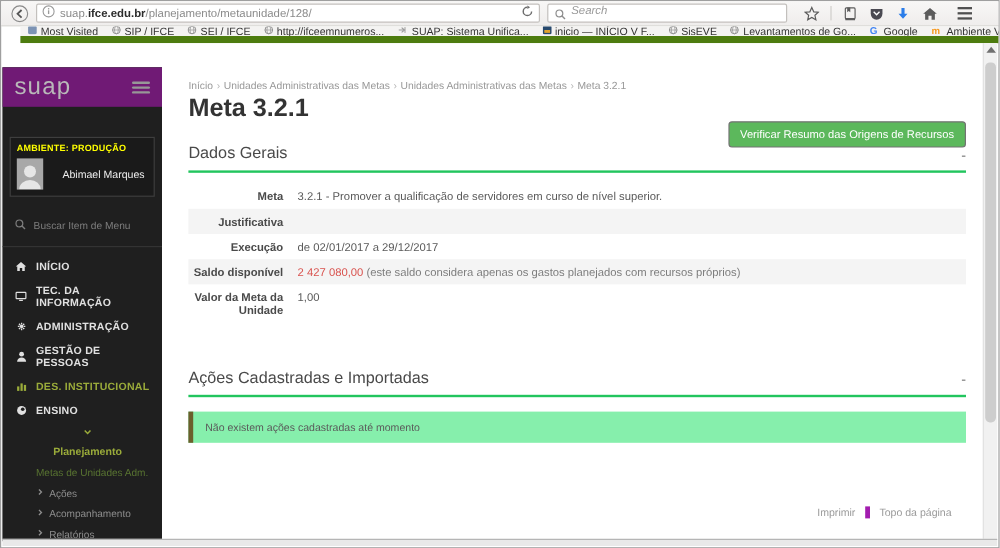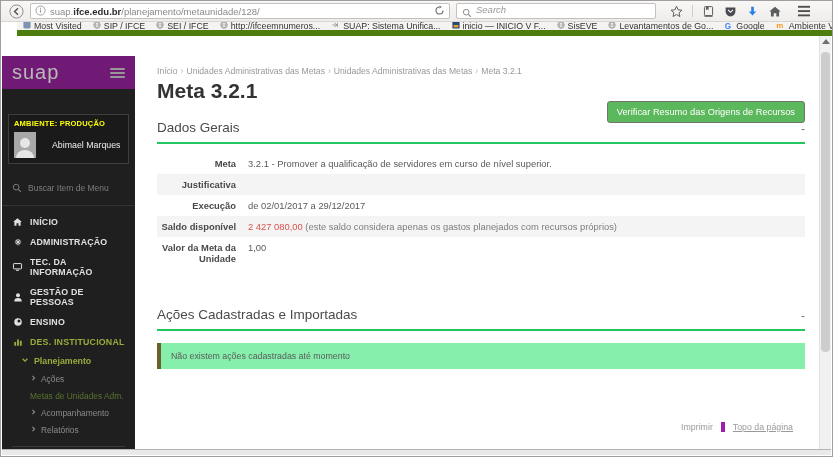--- a/index.html
+++ b/index.html
@@ -47,21 +47,21 @@
   .user-row { display:flex; align-items:center; gap:16px; }
   .avatar { width:22px; height:26px; background:#a8a8a8; flex:none; display:flex; align-items:flex-end; justify-content:center; overflow:hidden; }
   .user-name { font-size:8.8px; color:#efefef; }
   .sb-search { display:flex; align-items:center; gap:6px; padding:9px 10px 8px 10px; border-bottom:1px solid #333; }
   .sb-search span.ph { font-size:8.5px; color:#7d7d7d;text-align:center; }
   .menu { padding-top:6px; }
   .m-item { display:flex; align-items:center; gap:7px; padding:5px 10px; font-size:8.8px; font-weight:bold;
     color:#e0e0e0; letter-spacing:.2px; cursor:default; }
   .m-item .icon { width:11px; display:flex; justify-content:center; flex:none; }
   .m-item.active { color:#9aab3a; }
-  .m-sub1 { display:flex; align-items:center; gap:5px; padding:4px 10px 4px 19px; font-size:8.8px; font-weight:bold; color:#9aab3a; }
+  .m-sub1 { display:flex; align-items:center; gap:5px; padding:4px 10px 4px 19px; font-size:8.8px; font-weight:bold; color:#9aab3a;flex-direction:column; }
   .m-sub2 { display:flex; align-items:center; gap:4px; padding:3.5px 10px 3.5px 28px; font-size:8.4px; color:#8c8c8c; }
   .m-sub2.current { color:#587331; }
   .m-divider { border-top:1px solid #3a3a3a; margin:8px 10px; }
 
   
   .main { position:absolute; left:155px; top:30px; right:26px; }
   .breadcrumb { font-size:8.6px; color:#989898; margin-bottom:3px; }
   .breadcrumb .sep { margin:0 3px; color:#b5b5b5; }
   .title-row { position:relative; margin-bottom:2px; }
   .page-title { font-size:21px; font-weight:bold; color:#333; }
@@ -71,21 +71,21 @@
     font-size:13.5px; color:#4a4a4a; padding-bottom:7px; border-bottom:2px solid #22c55e;gap:17px; }
   .collapse-link { font-size:12px; color:#777; cursor:pointer; line-height:1; }
   table.kv { width:100%; border-collapse:collapse; margin-top:9px; font-size:9.4px; }
   table.kv th { width:88px; text-align:right; font-weight:bold; color:#4a4a4a; padding:5px 9px 5px 0; vertical-align:top; }
   table.kv td { color:#5a5a5a; padding:5px 0 5px 3px; vertical-align:top; }
   table.kv tr.stripe { background:#f4f4f4; }
   table.kv .note { color:#7d7d7d; }
   .alert-box { margin-top:12px; background:#86efac; border-left:4px solid #6b5f2c; padding:8px 10px; font-size:8.8px; color:#5a5a5a; }
   .footer-links { position:absolute; right:30px; top:386px; display:flex; align-items:center; font-size:8.8px; color:#9a9a9a; }
   .footer-links span { padding:0 8px; cursor:pointer; }
-  .footer-links span + span { border-left:4px solid #a21caf;text-decoration:underline; }
+  .footer-links span + span { border-left:4px solid #a21caf; }
 </style>
 </head>
 <body>
 
 <div class="window">
 
   <div class="toolbar">
     <div class="nav-btn">
       <span class="icon">
         <svg width="15" height="15" viewBox="0 0 16 16">
@@ -270,78 +270,78 @@
           <div class="m-item">
             <span class="icon">
               <svg width="11" height="10" viewBox="0 0 16 16">
                 <path d="M8 2 L15 8 H13 V14 H9.6 V10 H6.4 V14 H3 V8 H1 Z" fill="currentColor"></path>
               </svg>
             </span>
             <span>INÍCIO</span>
           </div>
           <div class="m-item">
             <span class="icon">
+              <svg width="11" height="10" viewBox="0 0 16 16">
+                <rect x="1.5" y="2.5" width="13" height="8.5" rx="1" fill="none" stroke="currentColor" stroke-width="1.6"></rect>
+                <rect x="5.5" y="12.5" width="5" height="1.6" fill="currentColor"></rect>
+              </svg>
+            </span>
+            <span>TEC. DA INFORMAÇÃO</span>
+          </div>
+          <div class="m-item">
+            <span class="icon">
               <svg width="10" height="10" viewBox="0 0 16 16">
                 <path d="M8 3v2.2M8 10.8V13M3 8h2.2M10.8 8H13M4.5 4.5l1.5 1.5M10 10l1.5 1.5M11.5 4.5L10 6M6 10l-1.5 1.5" stroke="currentColor" stroke-width="1.8"></path>
                 <circle cx="8" cy="8" r="2.4" fill="currentColor"></circle>
               </svg>
             </span>
             <span>ADMINISTRAÇÃO</span>
           </div>
           <div class="m-item">
             <span class="icon">
-              <svg width="11" height="10" viewBox="0 0 16 16">
-                <rect x="1.5" y="2.5" width="13" height="8.5" rx="1" fill="none" stroke="currentColor" stroke-width="1.6"></rect>
-                <rect x="5.5" y="12.5" width="5" height="1.6" fill="currentColor"></rect>
-              </svg>
-            </span>
-            <span>TEC. DA INFORMAÇÃO</span>
-          </div>
-          <div class="m-item">
-            <span class="icon">
               <svg width="10" height="10" viewBox="0 0 16 16">
                 <circle cx="8" cy="5" r="3.2" fill="currentColor"></circle>
                 <path d="M2 15 a6 5.5 0 0 1 12 0 Z" fill="currentColor"></path>
               </svg>
             </span>
             <span>GESTÃO DE PESSOAS</span>
-          </div>
-          <div class="m-item">
-            <span class="icon">
-              <svg width="10" height="10" viewBox="0 0 16 16">
-                <circle cx="8" cy="8" r="6" fill="currentColor"></circle>
-                <circle cx="9.5" cy="6.5" r="2.4" fill="#1f1f1f"></circle>
-              </svg>
-            </span>
-            <span>ENSINO</span>
           </div>
           <div class="m-item active">
             <span class="icon">
               <svg width="10" height="10" viewBox="0 0 16 16">
                 <rect x="2" y="8" width="3" height="6" fill="currentColor"></rect>
                 <rect x="6.5" y="4" width="3" height="10" fill="currentColor"></rect>
                 <rect x="11" y="6" width="3" height="8" fill="currentColor"></rect>
               </svg>
             </span>
             <span>DES. INSTITUCIONAL</span>
+          </div>
+          <div class="m-item">
+            <span class="icon">
+              <svg width="10" height="10" viewBox="0 0 16 16">
+                <circle cx="8" cy="8" r="6" fill="currentColor"></circle>
+                <circle cx="9.5" cy="6.5" r="2.4" fill="#1f1f1f"></circle>
+              </svg>
+            </span>
+            <span>ENSINO</span>
           </div>
           <div class="m-sub1 active">
             <span class="icon"><svg width="8" height="8" viewBox="0 0 10 10">
                 <path d="M2 3.5 L5 6.5 L8 3.5" stroke="currentColor" stroke-width="1.6" fill="none"></path>
               </svg></span>
             <span>Planejamento</span>
           </div>
+          <div class="m-sub2 current">
+            <span>Metas de Unidades Adm.</span>
+          </div>
           <div class="m-sub2">
             <span class="icon"><svg width="7" height="8" viewBox="0 0 10 10">
                 <path d="M3.5 2 L6.5 5 L3.5 8" stroke="currentColor" stroke-width="1.6" fill="none"></path>
               </svg></span>
             <span>Ações</span>
-          </div>
-          <div class="m-sub2 current">
-            <span>Metas de Unidades Adm.</span>
           </div>
           <div class="m-sub2">
             <span class="icon"><svg width="7" height="8" viewBox="0 0 10 10">
                 <path d="M3.5 2 L6.5 5 L3.5 8" stroke="currentColor" stroke-width="1.6" fill="none"></path>
               </svg></span>
             <span>Acompanhamento</span>
           </div>
           <div class="m-sub2">
             <span class="icon"><svg width="7" height="8" viewBox="0 0 10 10">
                 <path d="M3.5 2 L6.5 5 L3.5 8" stroke="currentColor" stroke-width="1.6" fill="none"></path>

